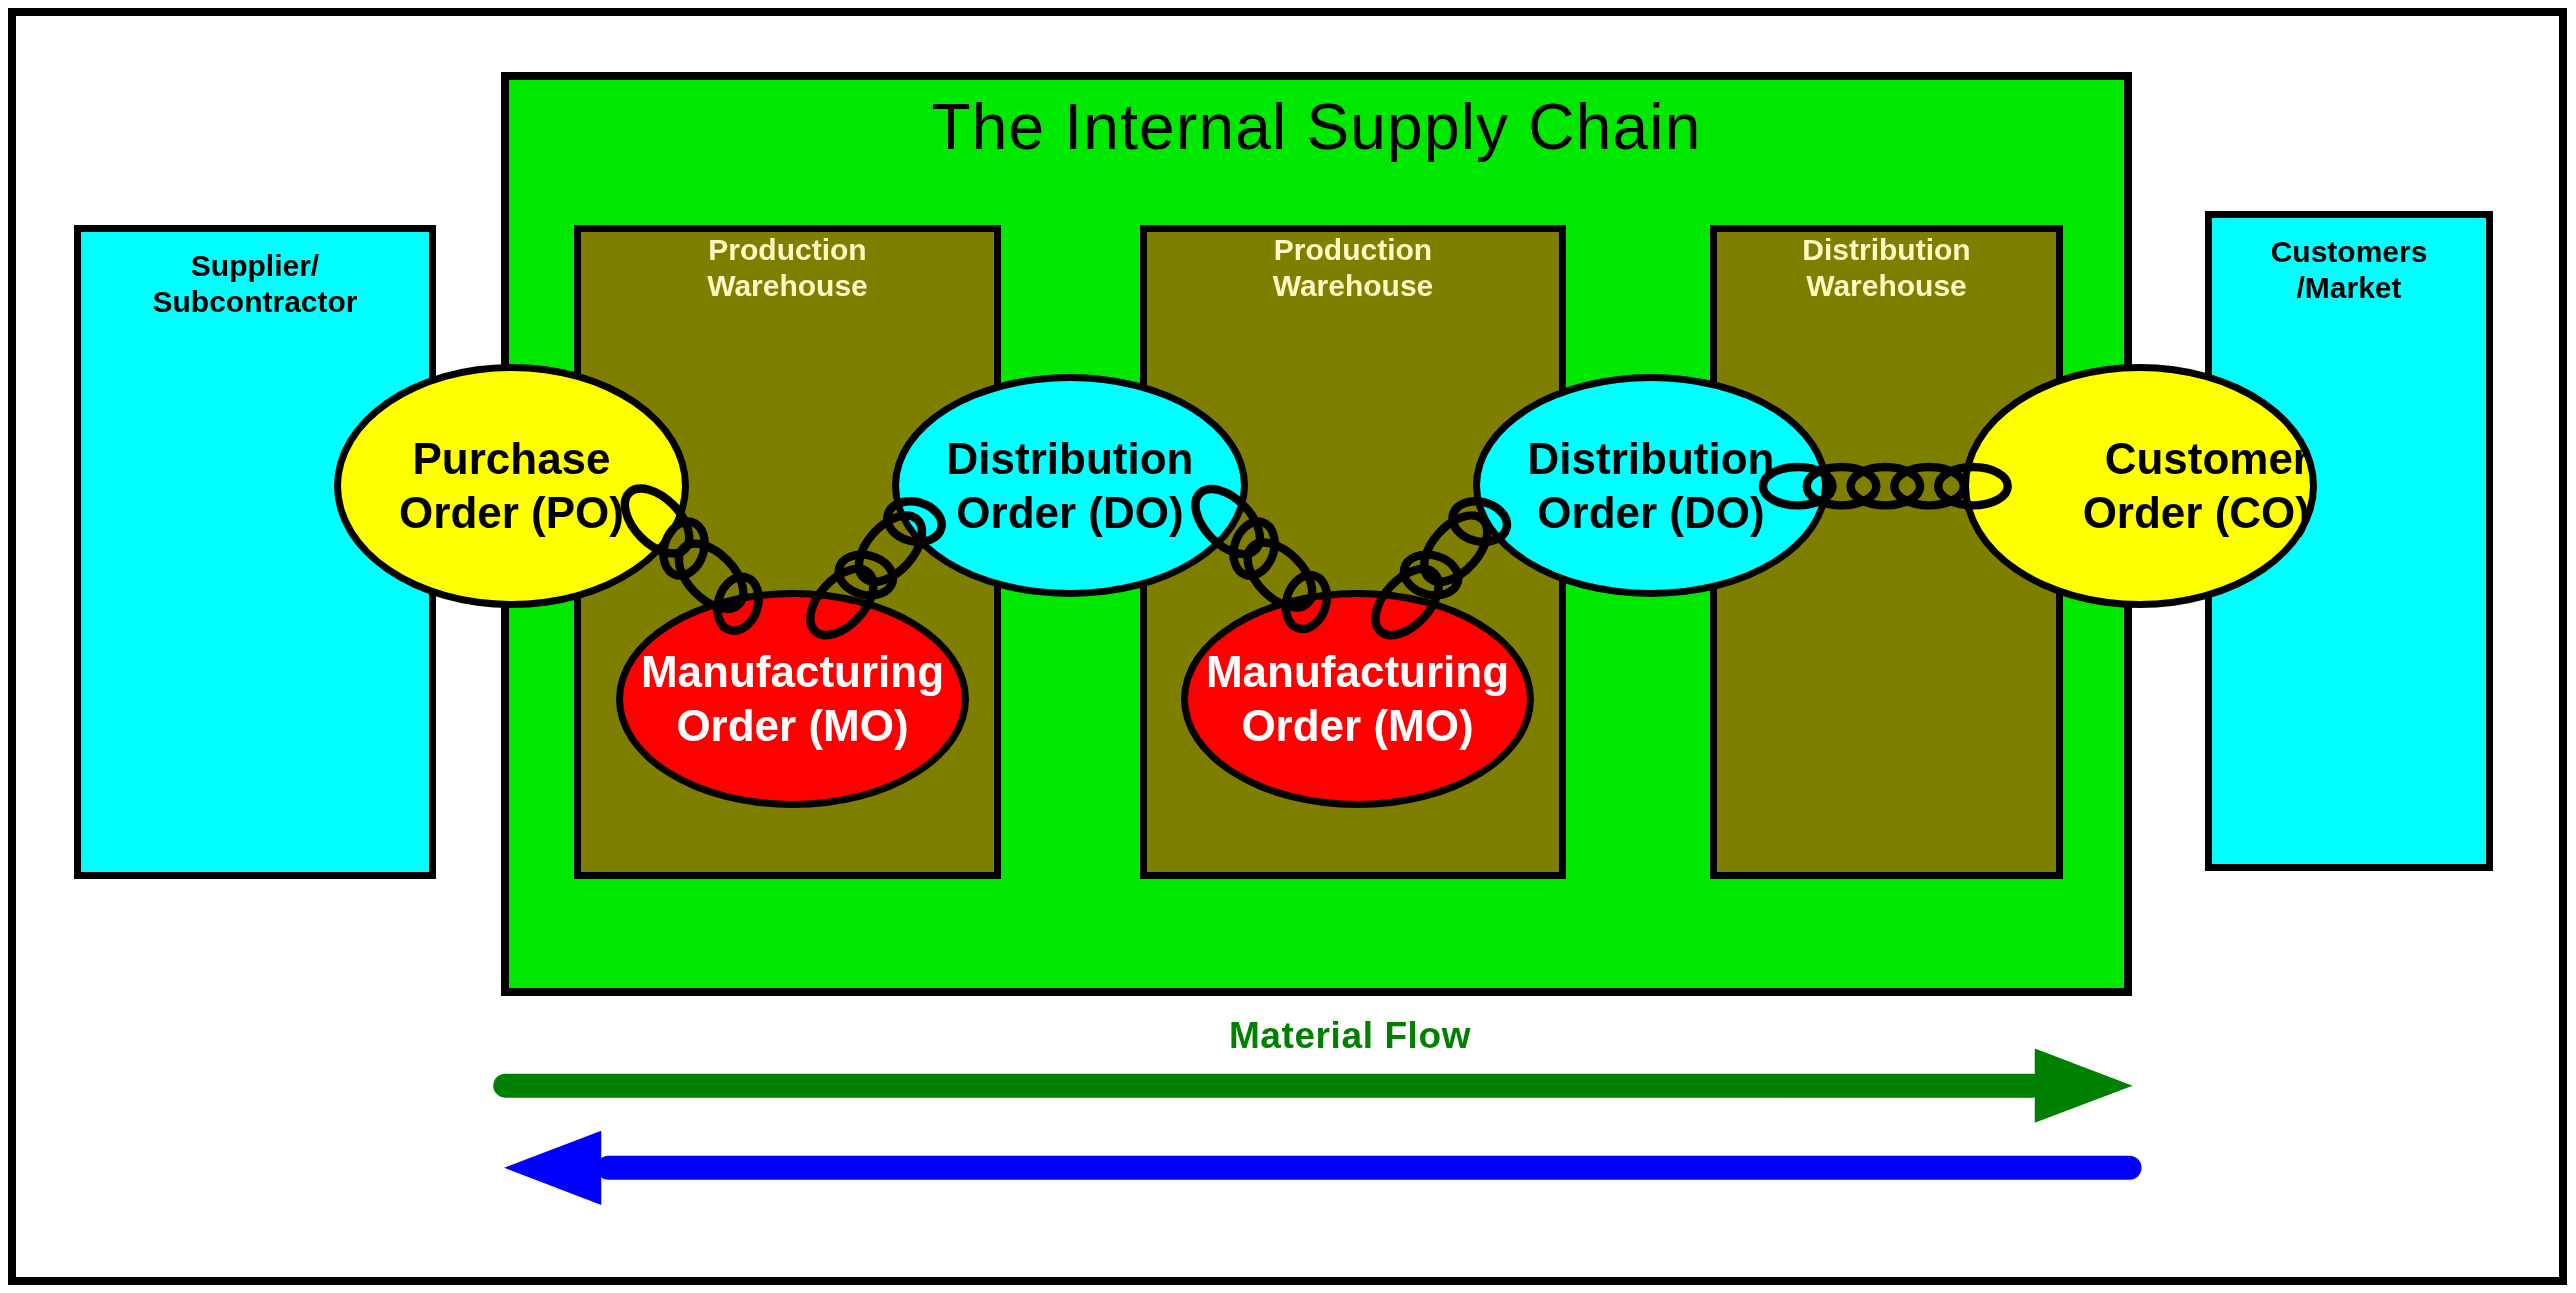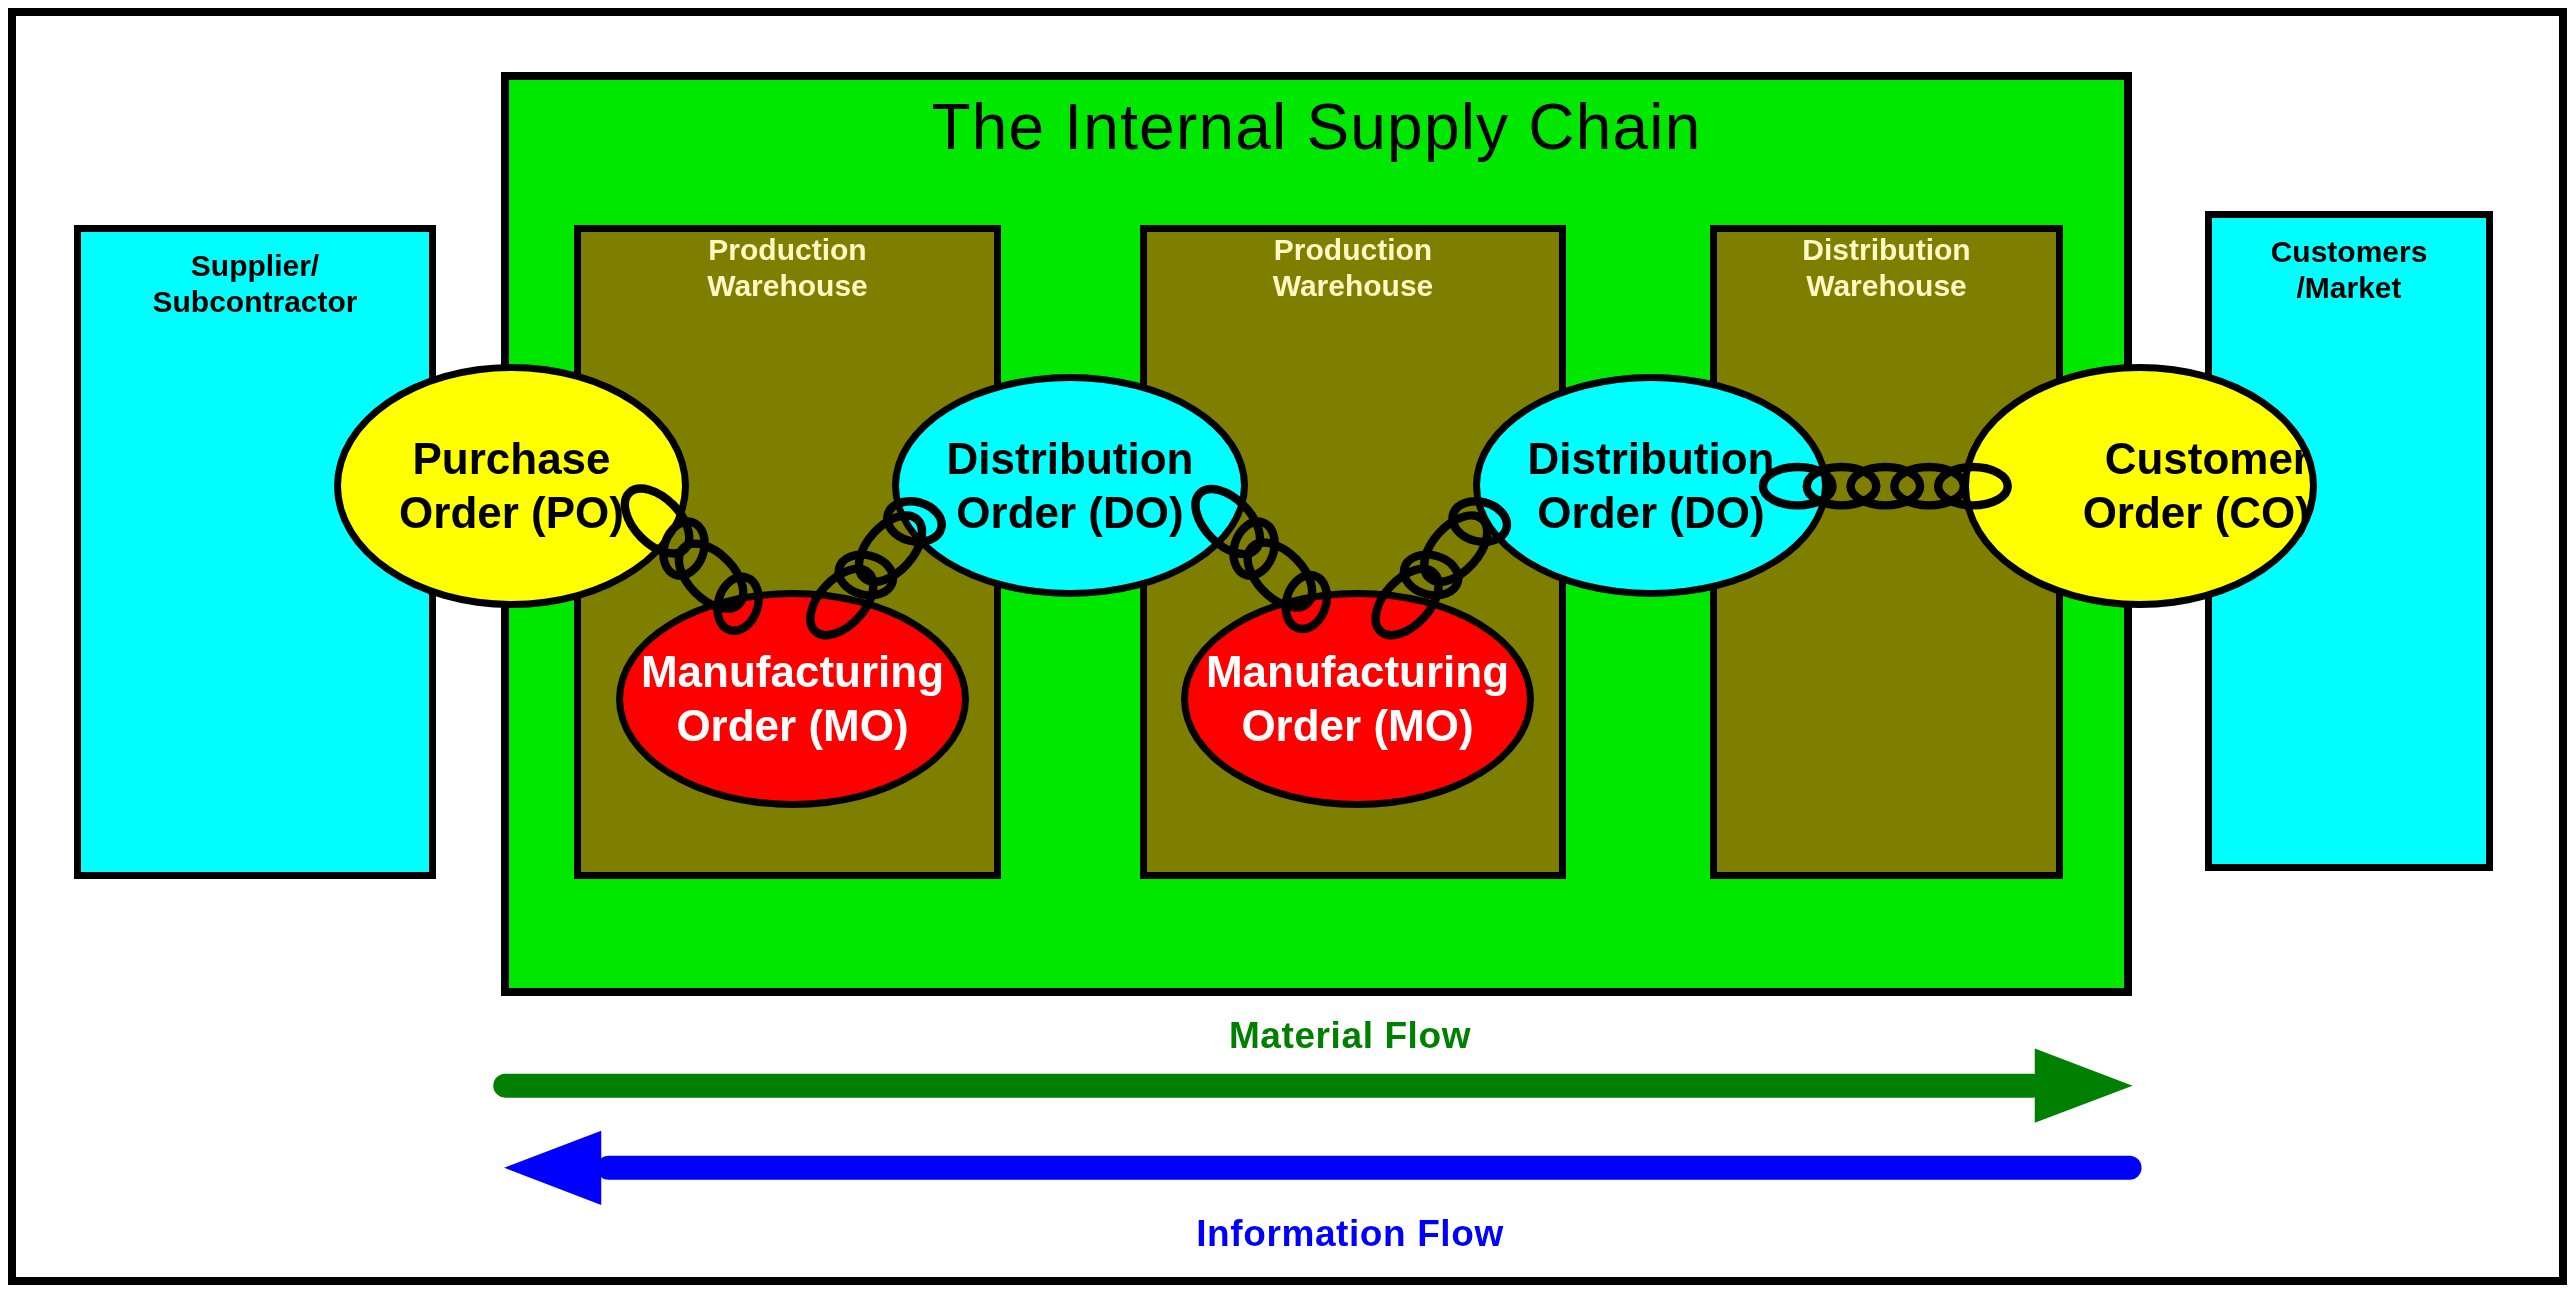--- a/index.html
+++ b/index.html
@@ -166,16 +166,15 @@
       <polygon class="material-arrow" points="3391,1747 3554,1809 3391,1871"></polygon>
     </g>
 
     <g>
       <rect class="information-arrow" x="994" y="1926" width="2575" height="40" rx="20" ry="20"></rect>
       <polygon class="information-arrow" points="1002,1884 840,1946 1002,2008"></polygon>
     </g>
   </svg>
 
   <div class="flow-label material-label">Material Flow</div>
-  <div class="flow-label information-label">Information Flow</div>
 
 </div>
 
 
 </body></html>

